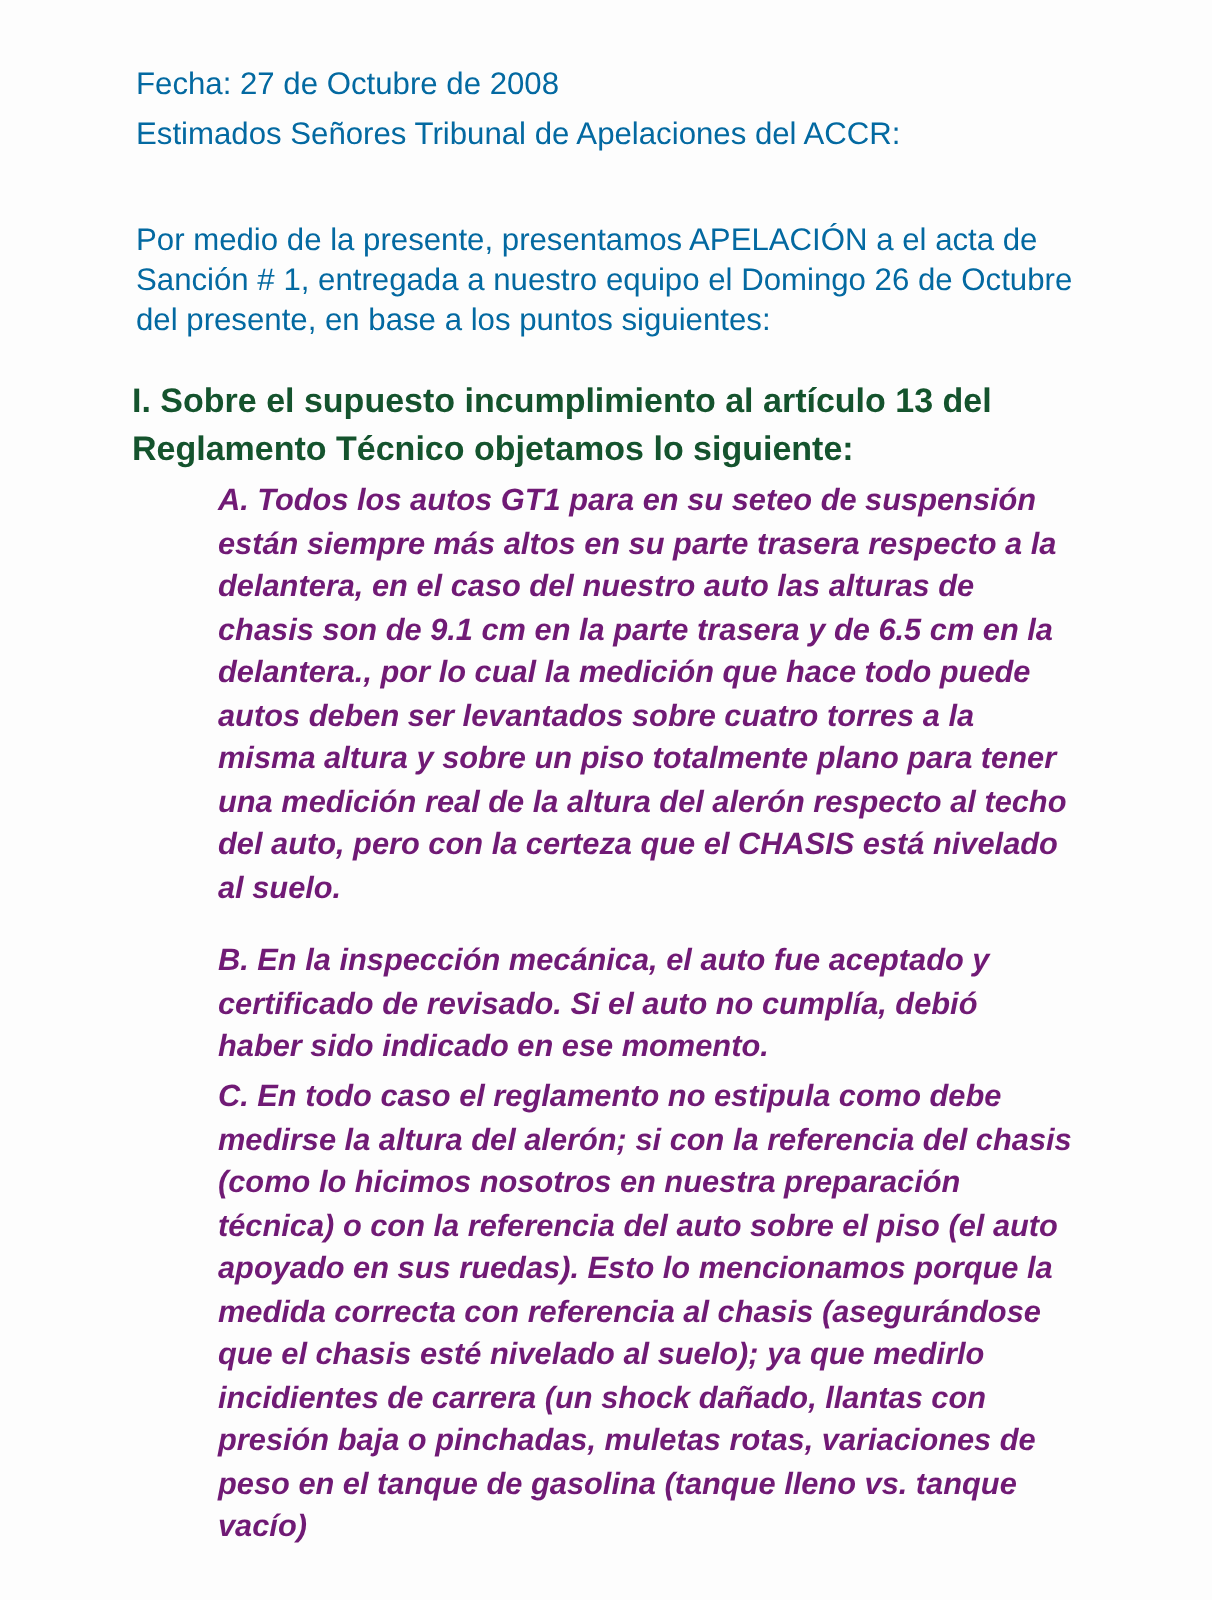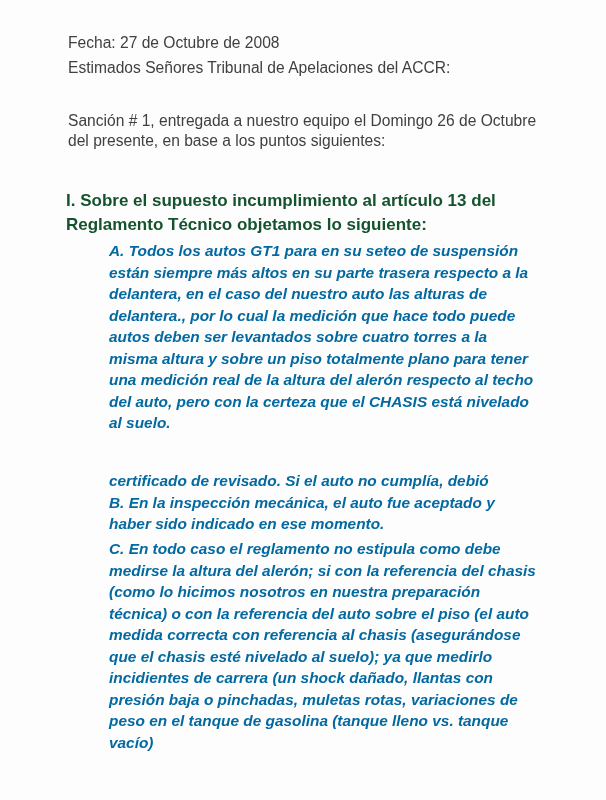--- a/index.html
+++ b/index.html
@@ -5,68 +5,71 @@
   html, body { margin: 0; padding: 0; }
   body {
     width: 606px; height: 800px; overflow: hidden;
     background: #ffffff;
     font-family: "Liberation Sans", sans-serif;
     color: #1a1a1a;
     position: relative;
   }
   .page { position: absolute; left: 0; top: 0; width: 606px; height: 800px; background: #fdfdfd; }
   .t { position: absolute; white-space: nowrap; }
-  .regular { font-size: 15.6px; line-height: 20px; color: #404040; }
+  .regular { font-size: 15.6px; line-height: 20px; color: #0369a1; }
   .heading { font-size: 17px; font-weight: bold; line-height: 24px; color: #14532d; }
-  .item { font-size: 15.4px; font-weight: bold; font-style: italic; line-height: 21.5px; color: #0369a1; }
+  .item { font-size: 15.4px; font-weight: bold; font-style: italic; line-height: 21.5px; color: #701a75; }
   .block { position: absolute; }
   .block div { white-space: nowrap; }
 </style>
 </head>
 <body>
 
 <div class="page">
 
   <div class="t regular" style="left:68px; top:33px;">Fecha:  27 de Octubre de 2008</div>
 
   <div class="t regular" style="left:68px; top:58px;">Estimados Señores Tribunal de Apelaciones del ACCR:</div>
 
   <div class="block regular" style="left:68px; top:111px;">
+    <div>Por medio de la presente, presentamos APELACIÓN a el acta de</div>
     <div>Sanción # 1, entregada a nuestro equipo el Domingo 26 de Octubre</div>
     <div>del presente, en base a los puntos siguientes:</div>
   </div>
 
   <div class="block heading" style="left:66px; top:189px;">
     <div>I.  Sobre el supuesto incumplimiento al artículo 13 del</div>
     <div>Reglamento Técnico objetamos lo siguiente:</div>
   </div>
 
   <div class="block item" style="left:109px; top:240px;">
     <div>A. Todos los autos GT1 para en su seteo de suspensión</div>
     <div>están siempre más altos en su parte trasera respecto a la</div>
     <div>delantera, en el caso del nuestro auto las alturas de</div>
+    <div>chasis son de 9.1 cm en la parte trasera y de 6.5 cm en la</div>
     <div>delantera., por lo cual la medición que hace todo puede</div>
     <div>autos deben ser levantados sobre cuatro torres a la</div>
     <div>misma altura y sobre un piso totalmente plano para tener</div>
     <div>una medición real de la altura del alerón respecto al techo</div>
     <div>del auto, pero con la certeza que el CHASIS está nivelado</div>
     <div>al suelo.</div>
   </div>
 
   <div class="block item" style="left:109px; top:470px;">
+    <div>B. En la inspección mecánica, el auto fue aceptado y</div>
     <div>certificado de revisado.  Si el auto no cumplía, debió</div>
-    <div>B. En la inspección mecánica, el auto fue aceptado y</div>
     <div>haber sido indicado en ese momento.</div>
   </div>
 
   <div class="block item" style="left:109px; top:538px;">
     <div>C.  En todo caso el reglamento no estipula como debe</div>
     <div>medirse la altura del alerón; si con la referencia del chasis</div>
     <div>(como lo hicimos nosotros en nuestra preparación</div>
     <div>técnica) o con la referencia del auto sobre el piso (el auto</div>
+    <div>apoyado en sus ruedas).  Esto lo mencionamos porque la</div>
     <div>medida correcta con referencia al chasis (asegurándose</div>
     <div>que el chasis esté nivelado al suelo); ya que medirlo</div>
     <div>incidientes de carrera (un shock dañado, llantas con</div>
     <div>presión baja o pinchadas, muletas rotas, variaciones de</div>
     <div>peso en el tanque de gasolina (tanque lleno vs. tanque</div>
     <div>vacío)</div>
   </div>
 
 </div>
 

